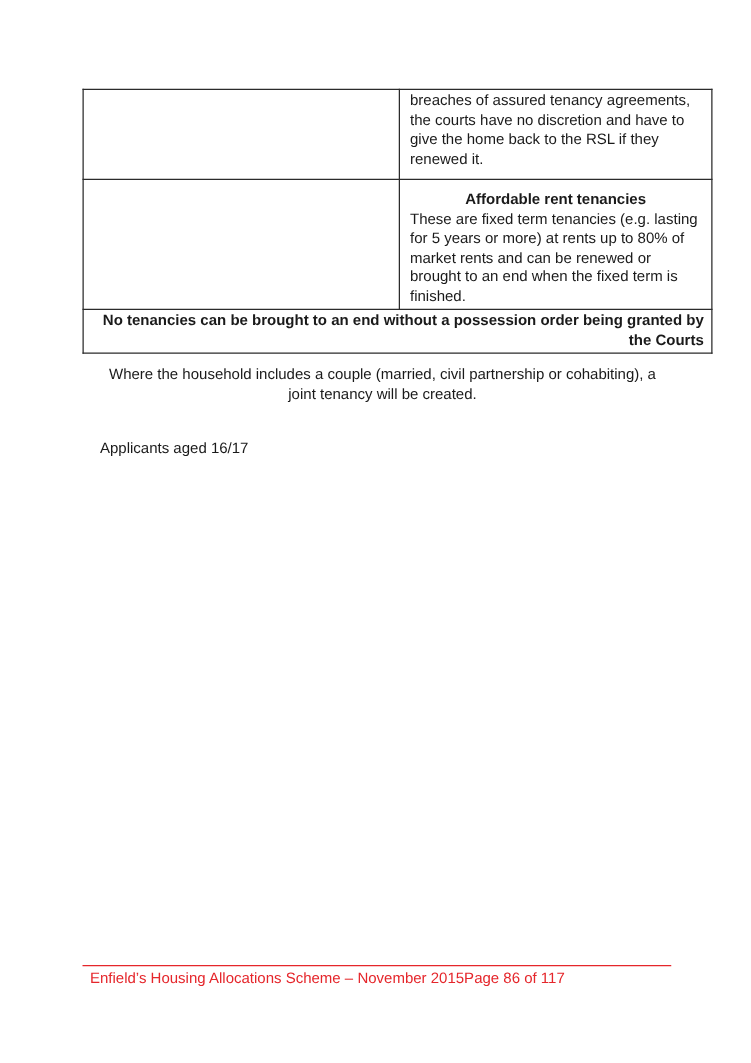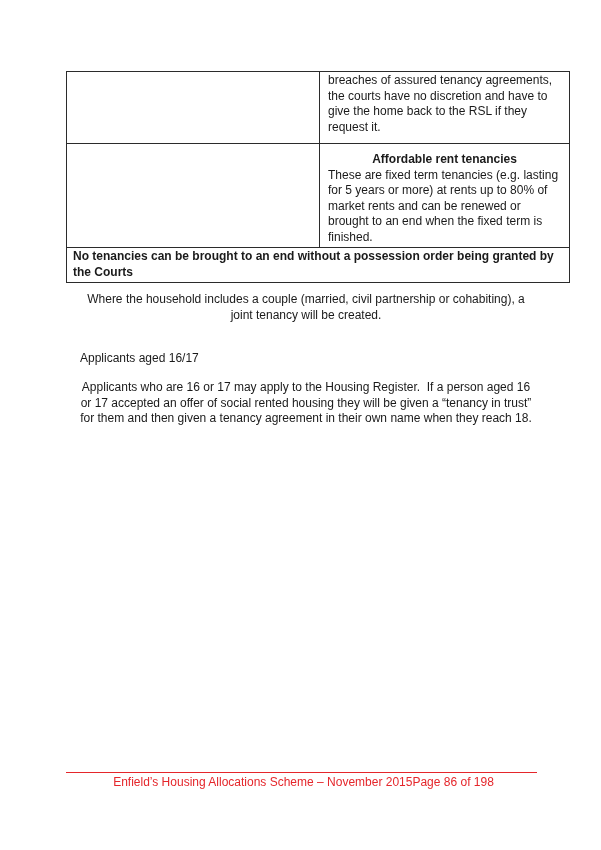--- a/index.html
+++ b/index.html
@@ -35,21 +35,21 @@
   .doc-table .col-right { width: 233px; }
   .row-tall-1 { height: 72px; }
   .row-tall-2 { height: 96px; }
   .cell-heading {
     font-weight: bold;
     text-align: center;
     padding-top: 7px;
   }
   .span-row td {
     font-weight: bold;
-    text-align: left;
+    text-align: right;
     vertical-align: middle;
     padding: 1px 6px 2px 6px;
     height: 29px;
   }
   .para {
     position: absolute;
     left: 80px;
     width: 452px;
     margin: 0;
     white-space: pre-wrap;
@@ -66,55 +66,54 @@
     font-weight: normal;
   }
   .footer {
     position: absolute;
     left: 66px;
     top: 772px;
     width: 471px;
     border-top: 1px solid #e5262b;
     color: #e5262b;
     display: flex;
-    justify-content: center;
+    justify-content: flex-start;
     padding-top: 2px;
     box-sizing: border-box;
   }
   .footer .footer-left  { padding-left: 6px; }
   .footer .footer-right { padding-right: 2px; }
 </style>
 </head>
 <body>
 
 <div class="page">
 
   <table class="doc-table">
     <tbody>
         <tr class="row-tall-1">
       <td class="col-left"></td>
-      <td class="col-right">breaches of assured tenancy agreements, the courts have no discretion and have to give the home back to the RSL if they request it.</td>
+      <td class="col-right">breaches of assured tenancy agreements, the courts have no discretion and have to give the home back to the RSL if they renewed it.</td>
     </tr>
     <tr class="row-tall-2">
       <td class="col-left"></td>
       <td class="col-right">
         <div class="cell-heading">Affordable rent tenancies</div>
         <div>These are fixed term tenancies (e.g. lasting for 5 years or more) at rents up to 80% of market rents and can be renewed or brought to an end when the fixed term is finished.</div>
       </td>
     </tr>
     <tr class="span-row">
       <td colspan="2">No tenancies can be brought to an end without a possession order being granted by the Courts</td>
     </tr>
   </tbody>
     </table>
 
   <p class="para para-1">Where the household includes a couple (married, civil partnership or cohabiting), a joint tenancy will be created.</p>
 
   <h3 class="section-heading">Applicants aged 16/17</h3>
 
-  <p class="para para-2">Applicants who are 16 or 17 may apply to the Housing Register.  If a person aged 16 or 17 accepted an offer of social rented housing they will be given a “tenancy in trust” for them and then given a tenancy agreement in their own name when they reach 18.</p>
 
   <div class="footer">
     <span class="footer-left">Enfield’s Housing Allocations Scheme – November 2015</span>
-    <span class="footer-right">Page 86 of 198</span>
+    <span class="footer-right">Page 86 of 117</span>
   </div>
 
 </div>
 
 </body></html>

